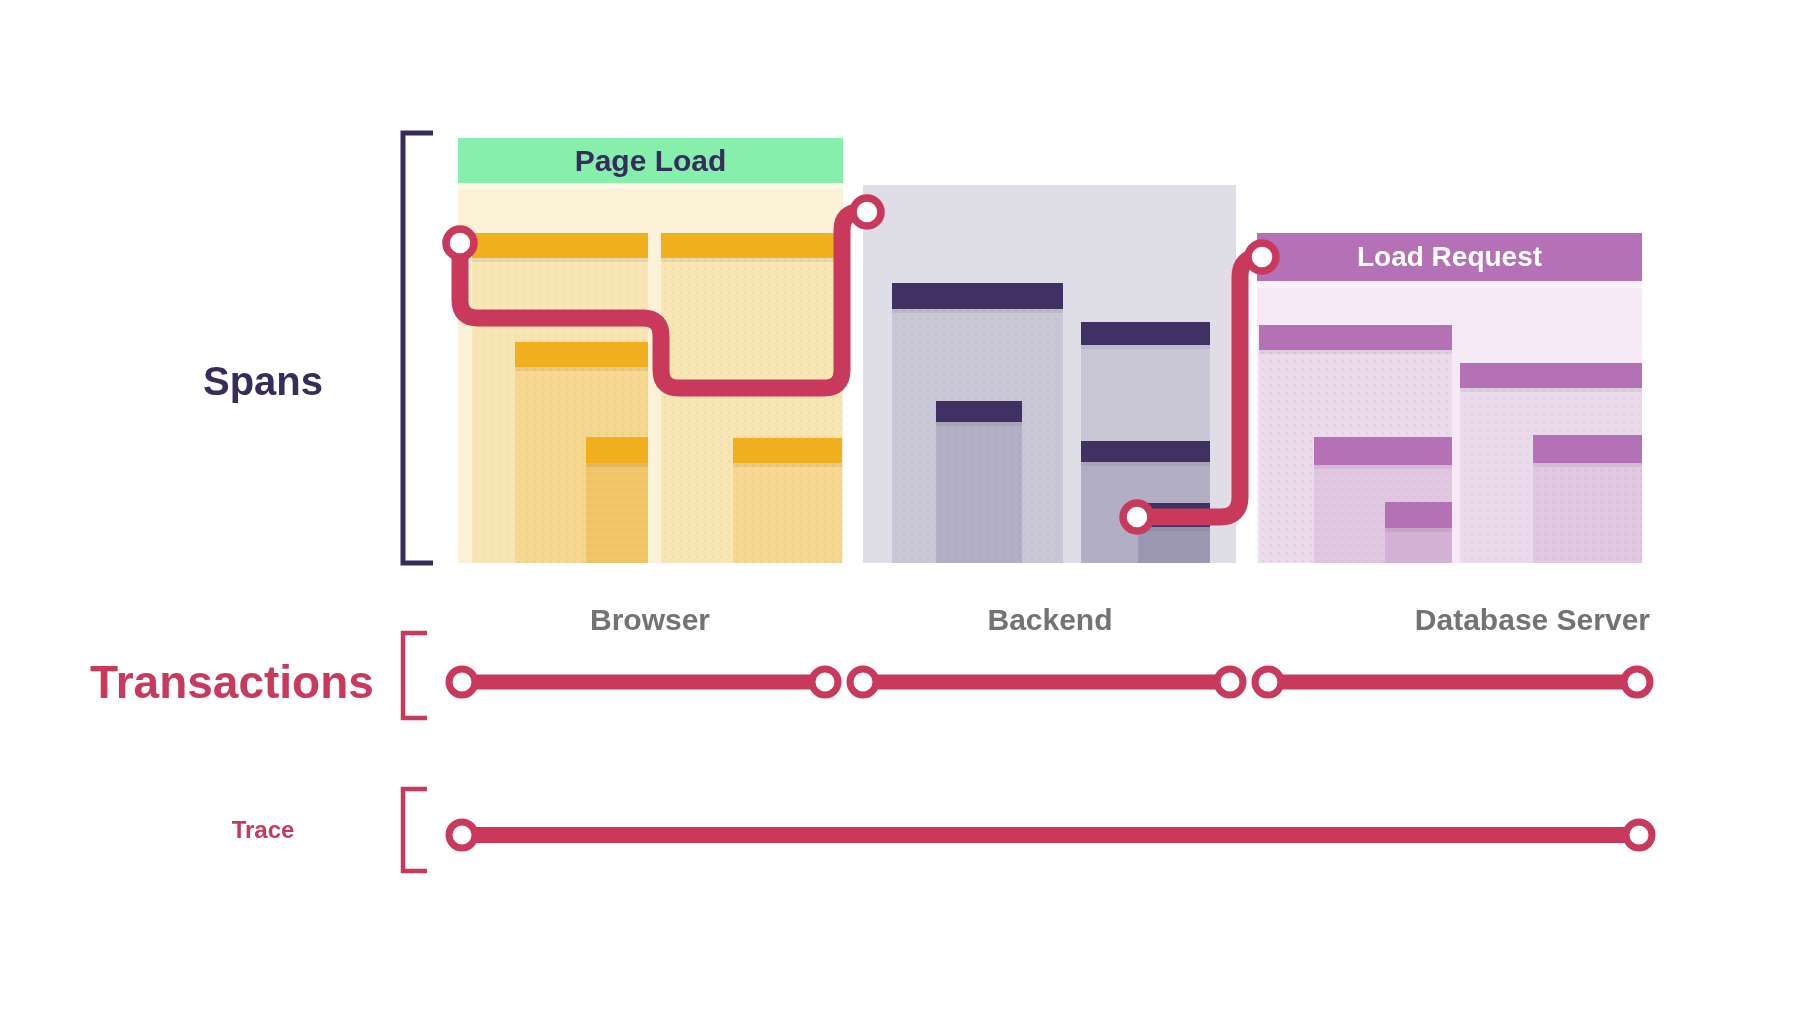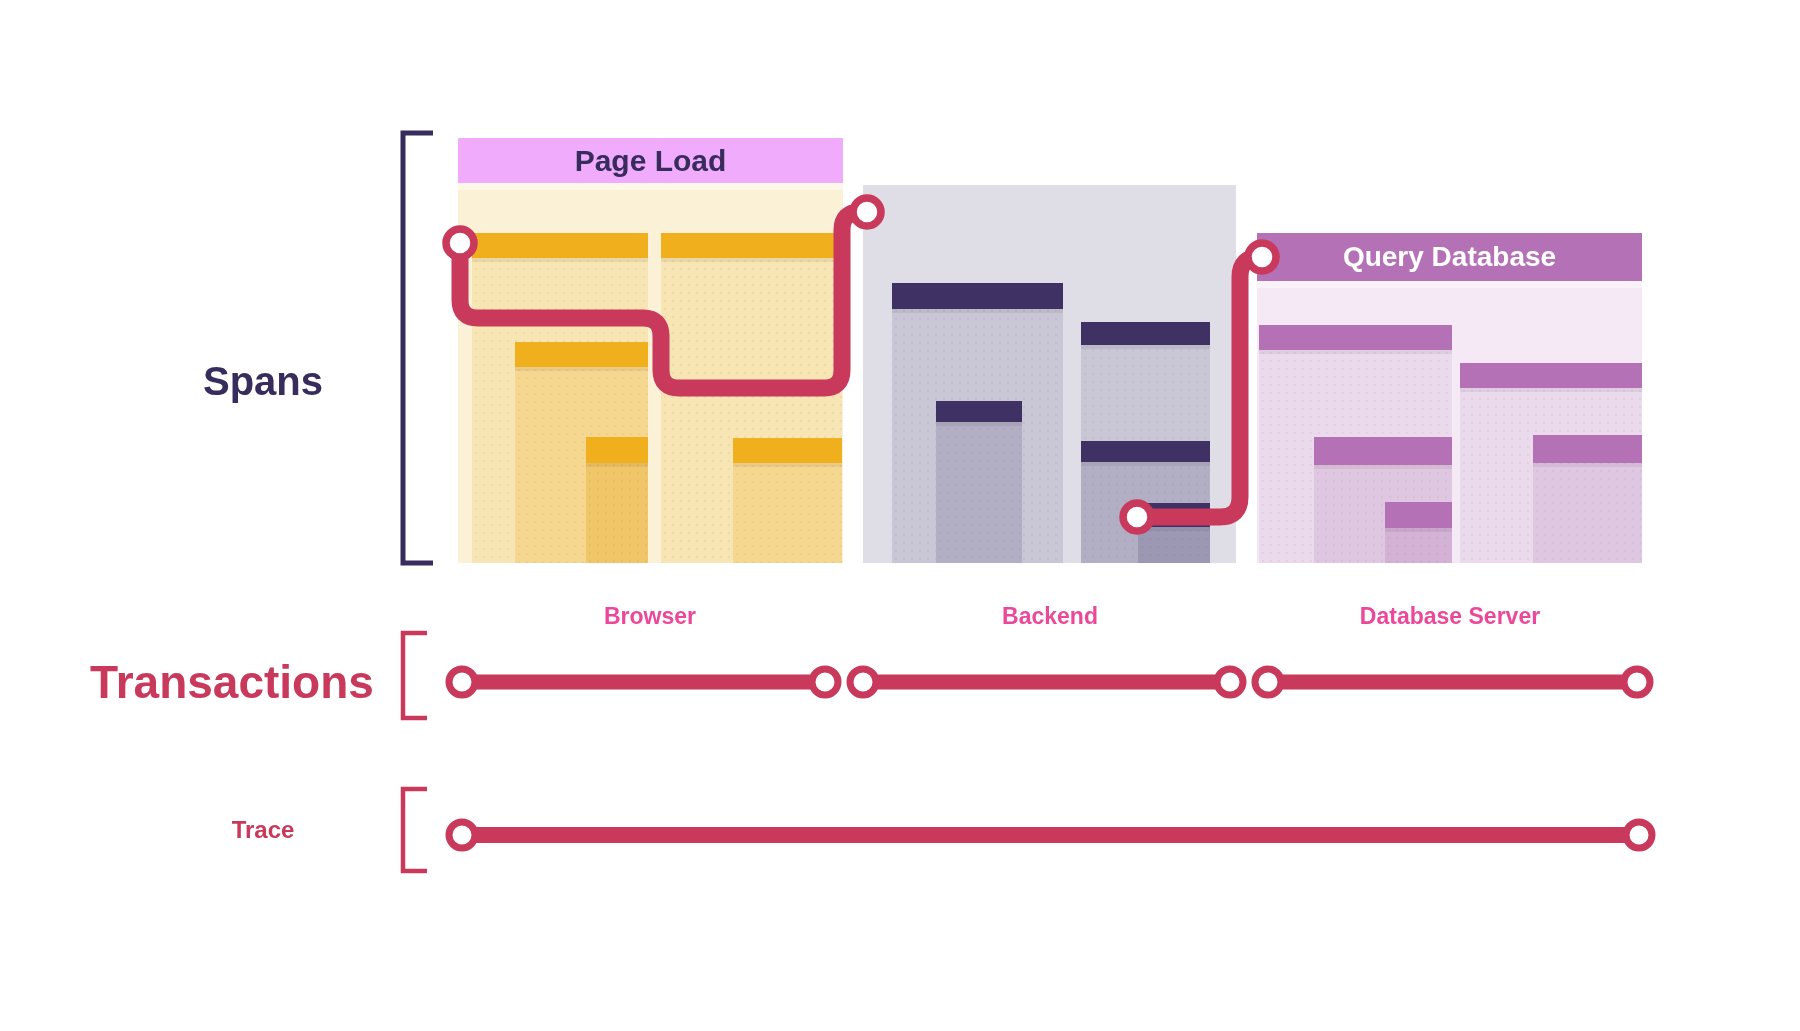--- a/index.html
+++ b/index.html
@@ -8,32 +8,32 @@
     font-family:"Liberation Sans","DejaVu Sans",sans-serif;font-weight:bold;
   }
   
   .side-label{position:absolute;text-align:center;white-space:nowrap;}
   .side-label.navy{color:#372C5C;}
   .side-label.red{color:#C8395B;}
   .lbl-spans{left:113px;top:359px;width:300px;font-size:40px;}
   .lbl-trans{left:82px;top:655px;width:300px;font-size:46px;}
   .lbl-trace{left:113px;top:816px;width:300px;font-size:24px;}
   
-  .env{position:absolute;top:603px;width:400px;text-align:center;font-size:23px;color:#ec4899;}
-  .env-1{left:450px;} .env-2{left:850px;} .env-3{left:1250px;}
+  .env{position:absolute;top:603px;width:400px;text-align:center;font-size:30px;color:#737373;}
+  .env-1{left:450px;} .env-2{left:850px;} .env-3{left:1250px;text-align:right;}
   
   .panel{position:absolute;}
   .panel-p1{left:458px;top:138px;width:385px;height:425px;background:#FBF1D6;}
   .panel-p2{left:863px;top:185px;width:373px;height:378px;background:#DFDDE5;}
   .panel-p3{left:1257px;top:233px;width:385px;height:330px;background:#F5E9F5;}
   .panel-header{
     position:absolute;left:0;right:0;top:0;display:flex;align-items:center;justify-content:center;
   }
   .panel-header::after{content:"";position:absolute;top:100%;left:0;right:0;height:7px;background:rgba(255,255,255,0.45);}
-  .hdr-p1{height:45px;background:#f0abfc;color:#372C5C;font-size:30px;}
+  .hdr-p1{height:45px;background:#86efac;color:#372C5C;font-size:30px;}
   .hdr-p2{height:47px;background:#3F3163;color:#ffffff;font-size:30px;}
   .hdr-p3{height:48px;background:#B471B6;color:#ffffff;font-size:28px;}
   
   .blk{position:absolute;bottom:0;background-image:radial-gradient(rgba(55,44,92,0.055) 1.3px,transparent 1.4px);background-size:8px 8px;}
   .bar{position:absolute;left:0;right:0;top:0;box-shadow:0 4px 0 rgba(0,0,0,0.06);}
   .gold-bar{background:#F0B01E;} .navy-bar{background:#3F3163;} .purple-bar{background:#B471B6;}
   .y1{background-color:#F8E5B4;} .y2{background-color:#F5D78F;} .y3{background-color:#F1C669;}
   .g1{background-color:#C9C6D5;} .g2{background-color:#B2AFC4;} .g3{background-color:#9C98B4;}
   .p1{background-color:#EBDAEC;} .p2{background-color:#E0C7E1;} .p3{background-color:#D4B2D6;}
   
@@ -97,21 +97,21 @@
     <div class="blk p2" style="left:57px;top:204px;width:138px;">
         <div class="bar purple-bar" style="height:28px"></div>
       </div>
     <div class="blk p2" style="left:276px;top:202px;width:109px;">
         <div class="bar purple-bar" style="height:28px"></div>
       </div>
     <div class="blk p3" style="left:128px;top:269px;width:67px;">
         <div class="bar purple-bar" style="height:26px"></div>
       </div>
     <div class="panel-header hdr-p3">
-      <span>Query Database</span>
+      <span>Load Request</span>
     </div>
   </div>
 
   <div class="env env-1">Browser</div>
   <div class="env env-2">Backend</div>
   <div class="env env-3">Database Server</div>
 
   <svg class="overlay" width="1800" height="1031" viewBox="0 0 1800 1031">
 
     <path d="M433,133 L403,133 L403,563 L433,563" stroke="#372C5C" stroke-width="5" fill="none"></path>

